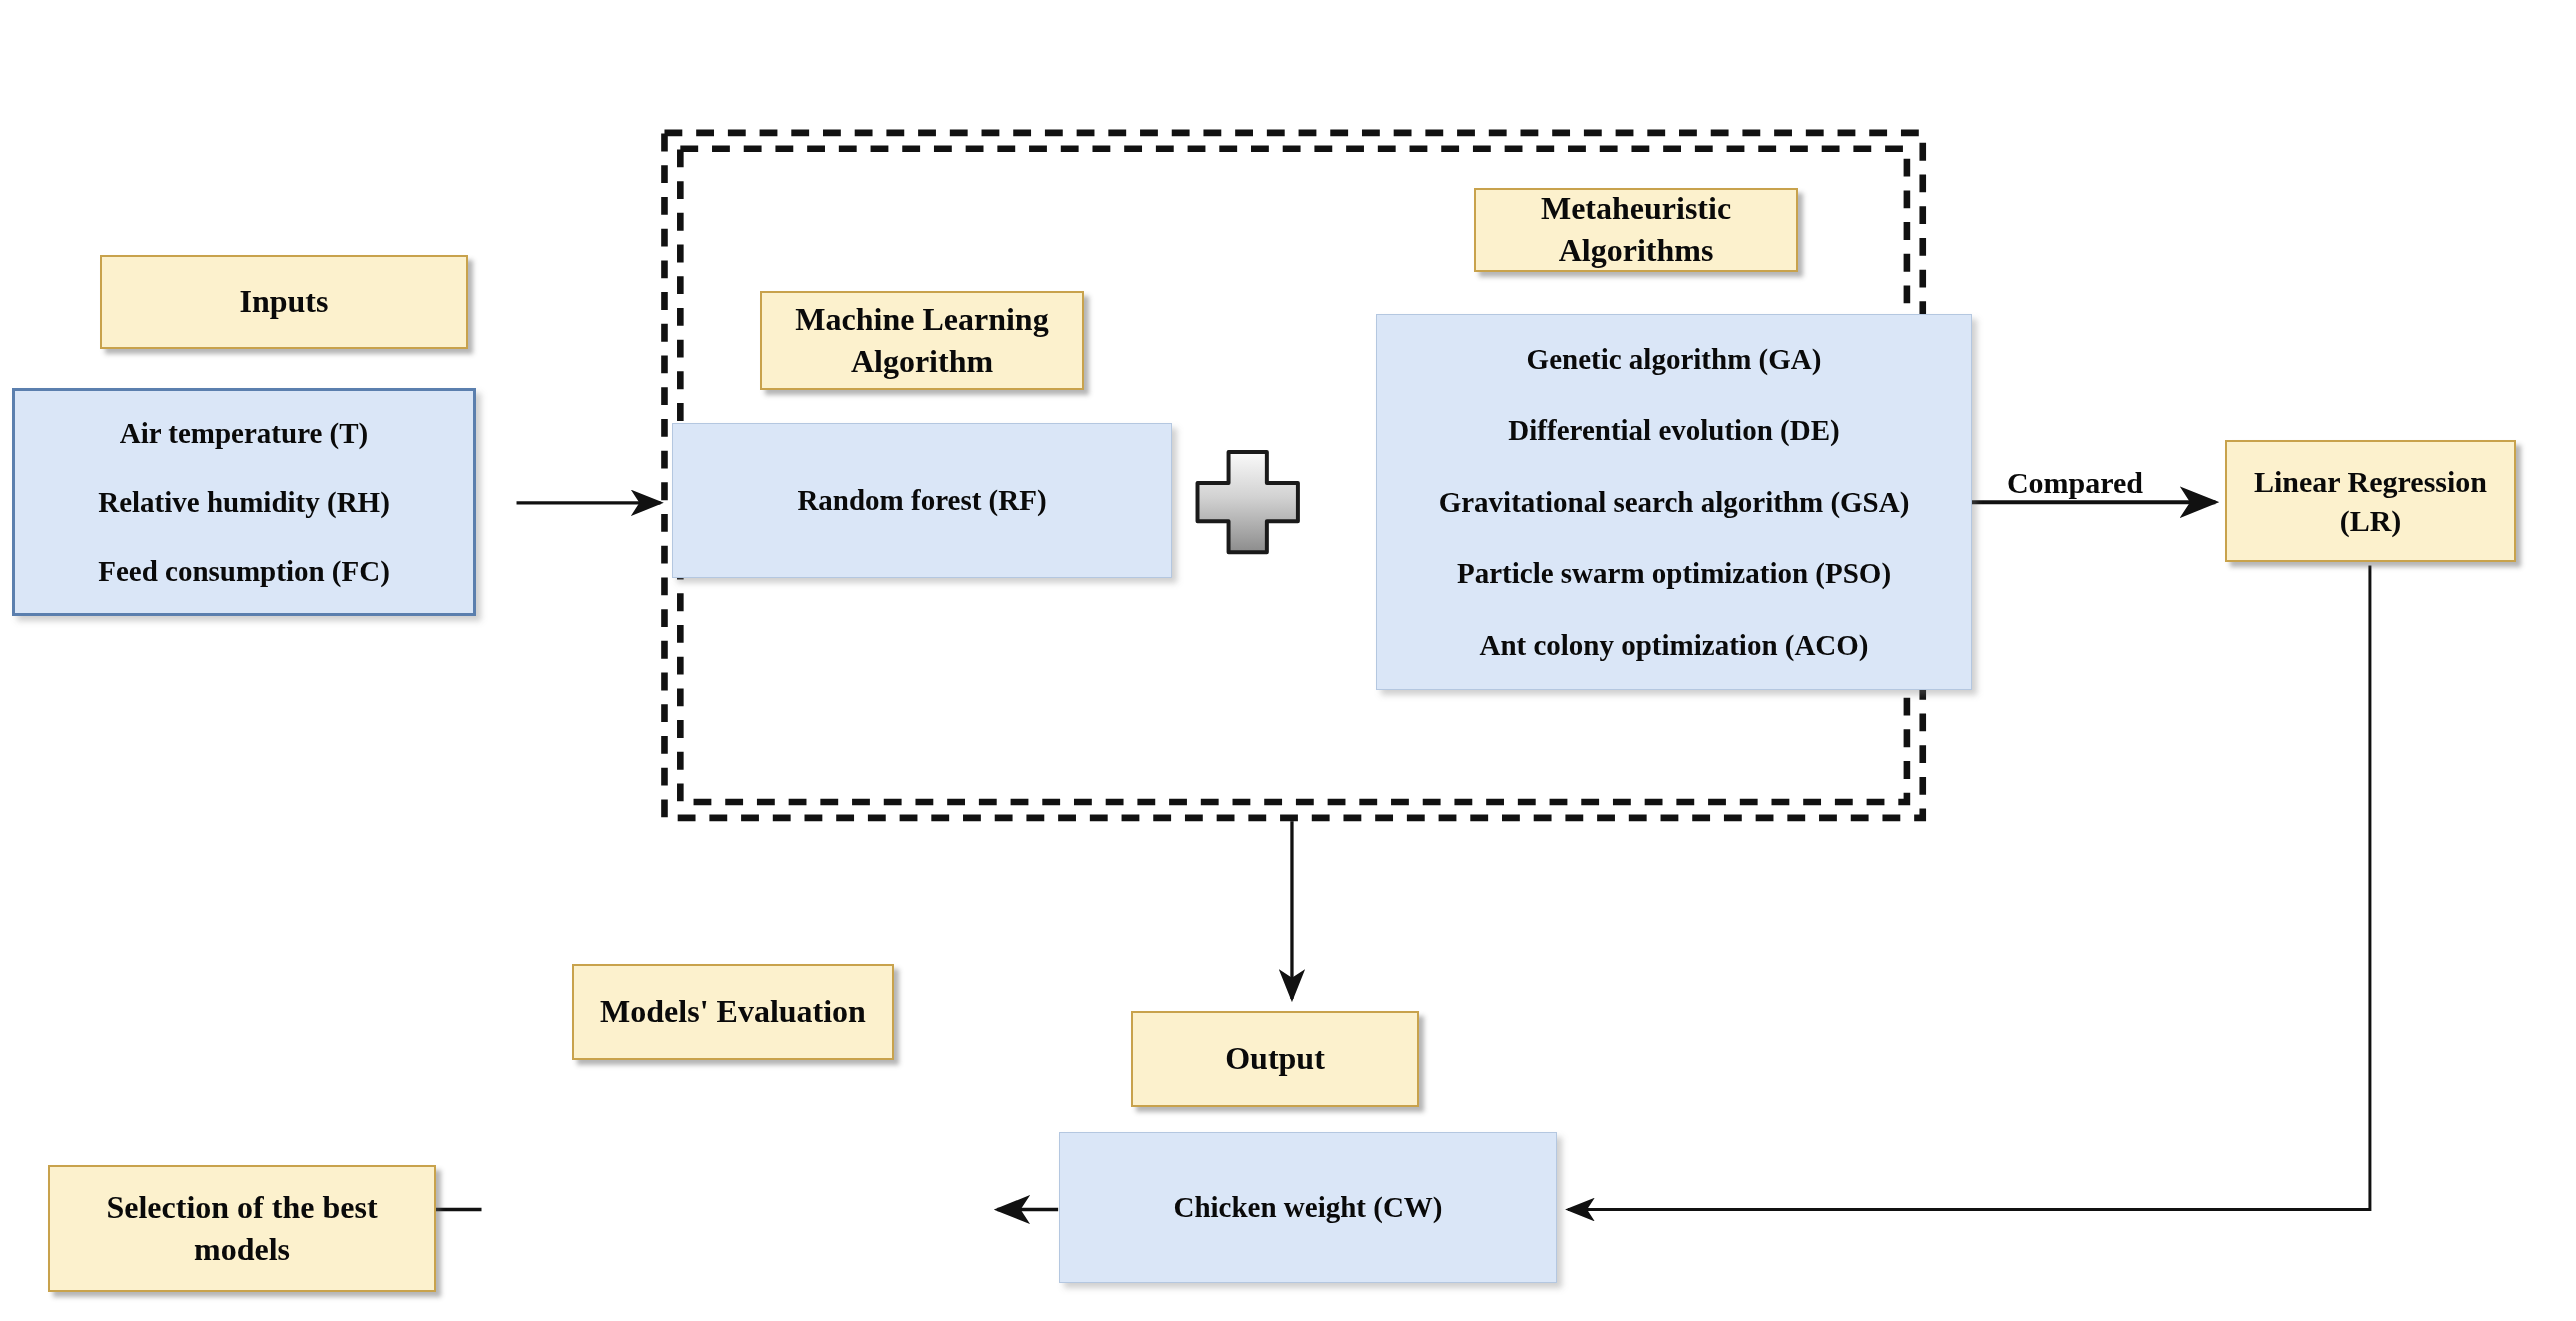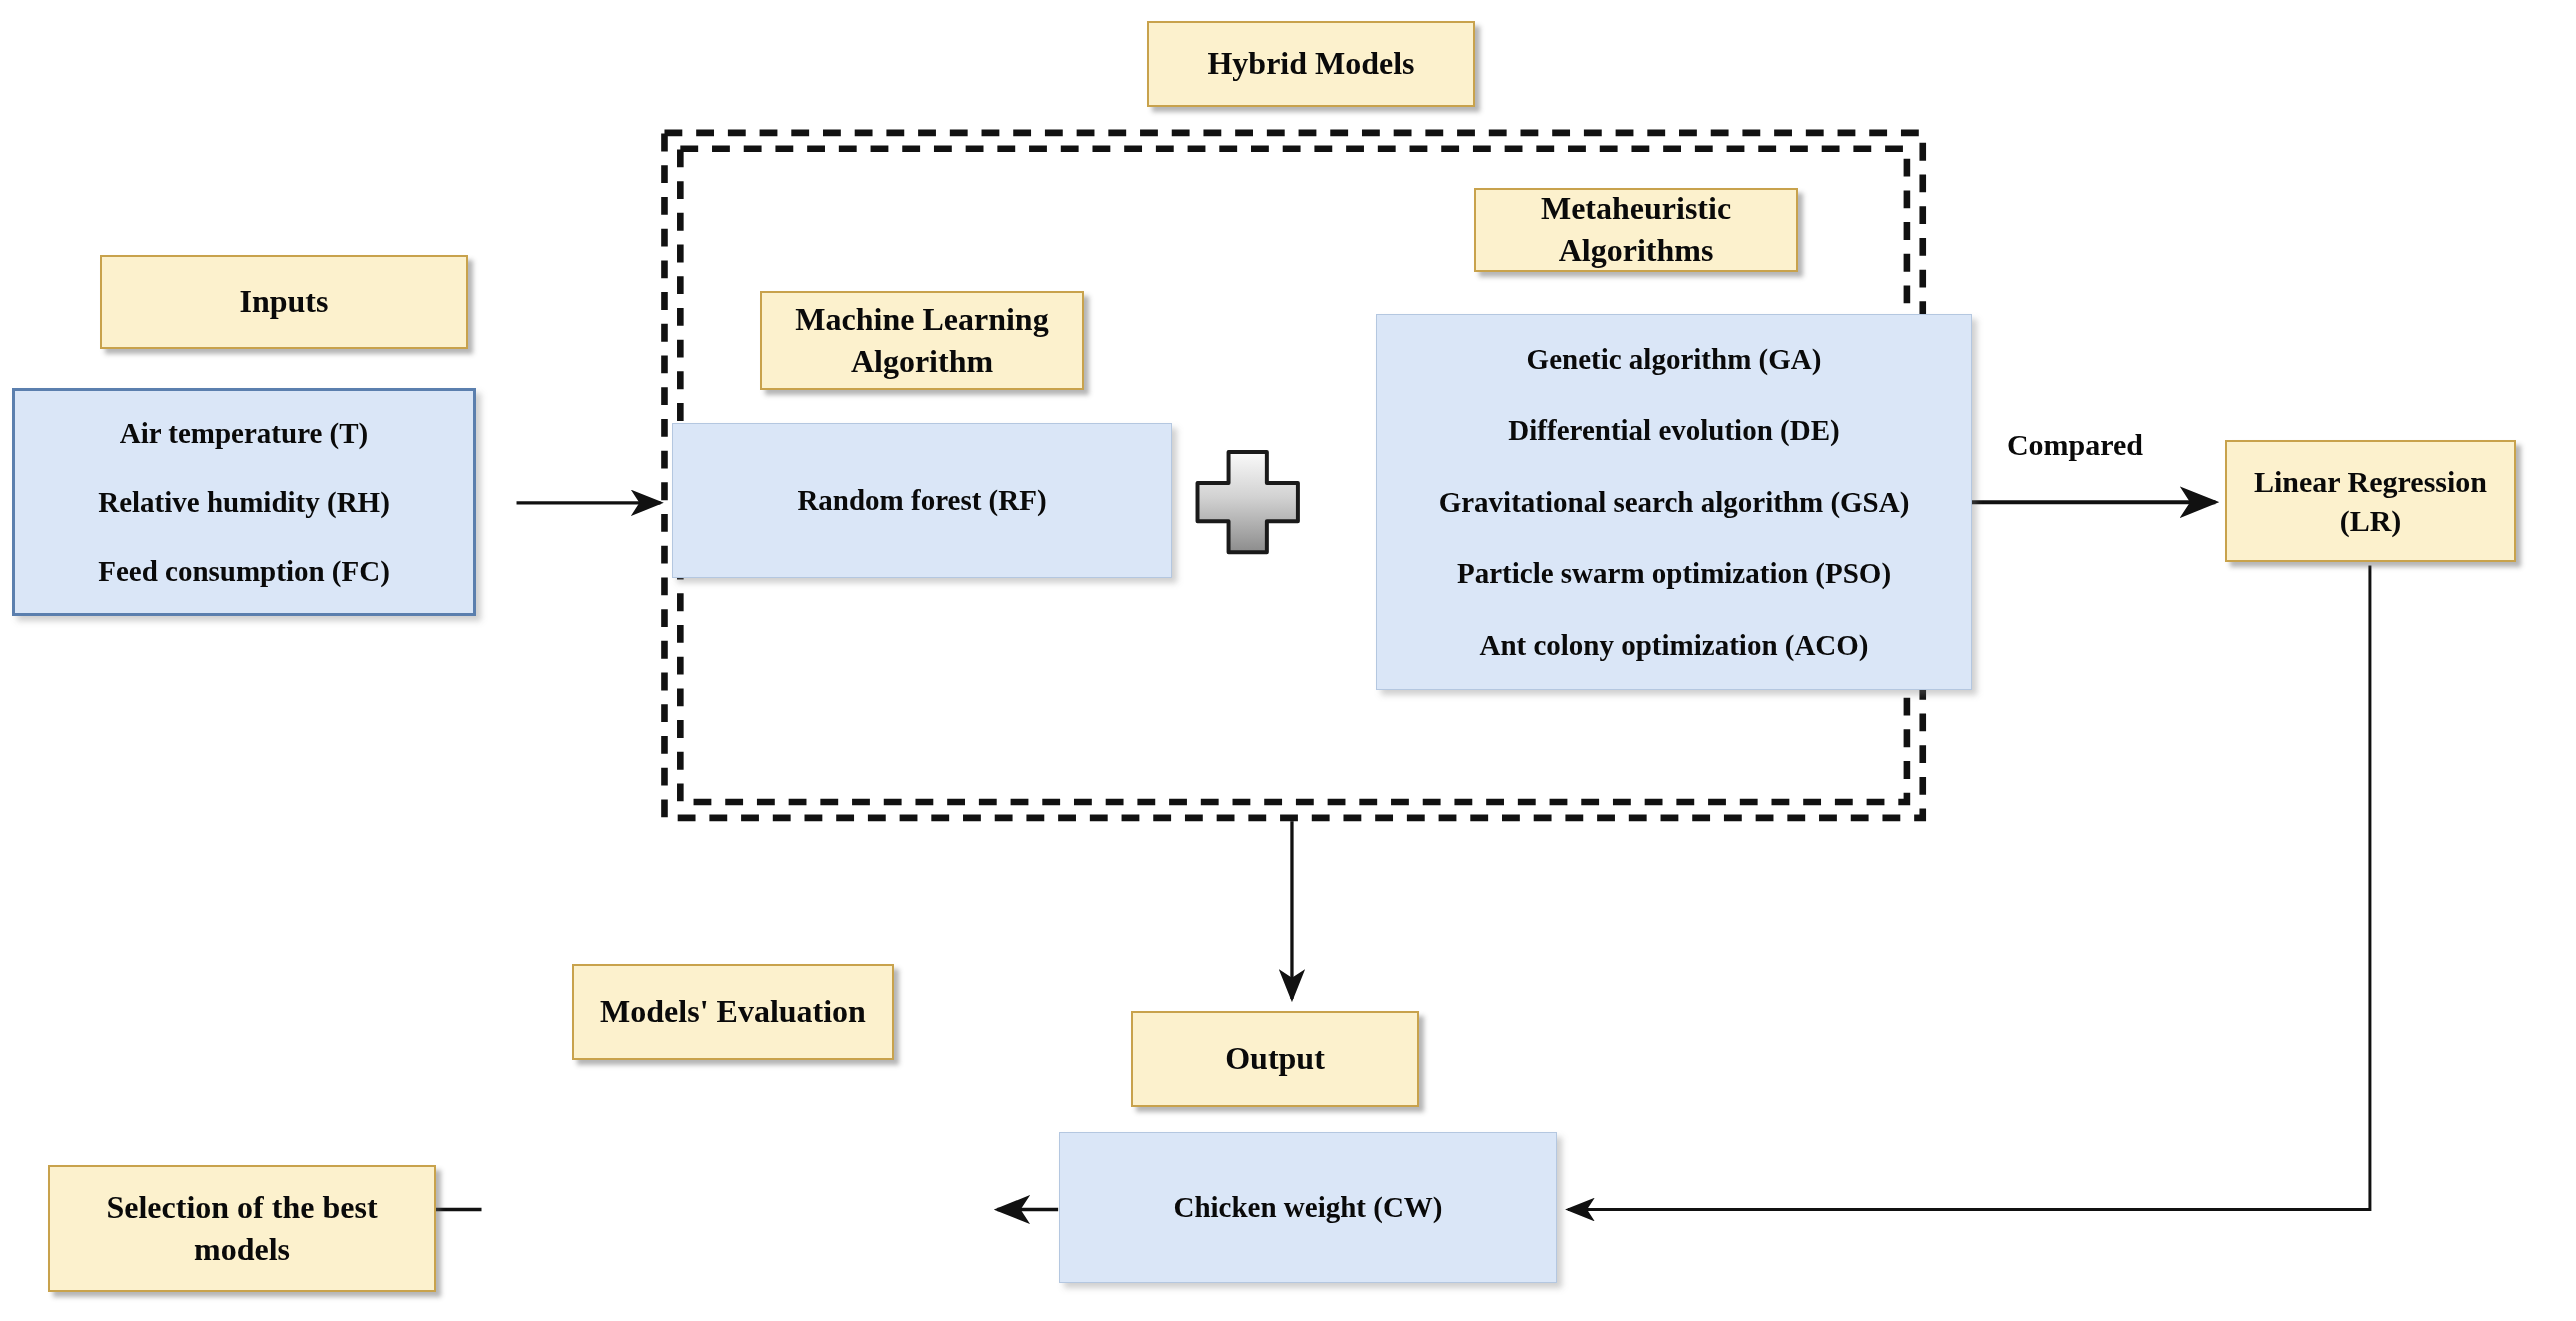--- a/index.html
+++ b/index.html
@@ -37,20 +37,21 @@
     padding:8px 6.6px;
   }
   .bbox.bordered{border:3.3px solid #5b7fae;}
   .list{justify-content:space-around;}
   .bitem{width:100%;}
   .floating-label{
     position:absolute;
     font-weight:700;
     font-size:30px;
     text-align:center;
+    margin-top:38px;
   }
 </style>
 </head>
 <body>
 
 <div class="canvas">
 
   <svg class="wires" viewBox="0 0 3900 2001" aria-hidden="true">
     <defs>
       <marker id="ah" markerWidth="10" markerHeight="8" refX="9" refY="4" orient="auto-start-reverse" markerUnits="strokeWidth">
@@ -74,23 +75,20 @@
 
     <path d="M3588 856 V1831 H2374" fill="none" stroke="#111111" stroke-width="4.5" marker-end="url(#ah)"></path>
 
     <line x1="1602" y1="1831" x2="1510" y2="1831" stroke="#111111" stroke-width="5.5" marker-end="url(#ah)"></line>
 
     <line x1="729" y1="1831" x2="590" y2="1831" stroke="#111111" stroke-width="5.5" marker-end="url(#ah)"></line>
 
     <path d="M1860 684 H1918 V731 H1965 V789 H1918 V836 H1860 V789 H1813 V731 H1860 Z" fill="url(#plusGrad)" stroke="#1a1a1a" stroke-width="6" stroke-linejoin="round"></path>
   </svg>
 
-  <div class="node ybox" style="left:1147px;top:21px;width:328px;height:86px">
-    <span>Hybrid Models</span>
-  </div>
 
   <div class="node ybox" style="left:100px;top:255px;width:368px;height:94px">
     <span>Inputs</span>
   </div>
   <div class="node bbox bordered list" style="left:12px;top:388px;width:464px;height:228px">
     <div class="bitem">Air temperature (T)</div>
     <div class="bitem">Relative humidity (RH)</div>
     <div class="bitem">Feed consumption (FC)</div>
   </div>
 

